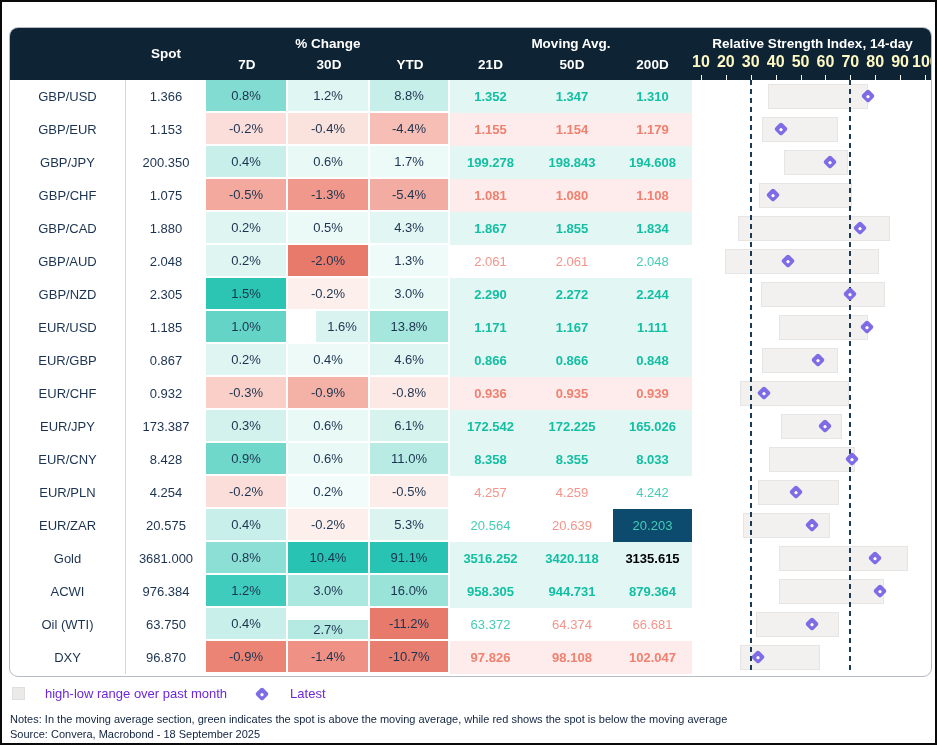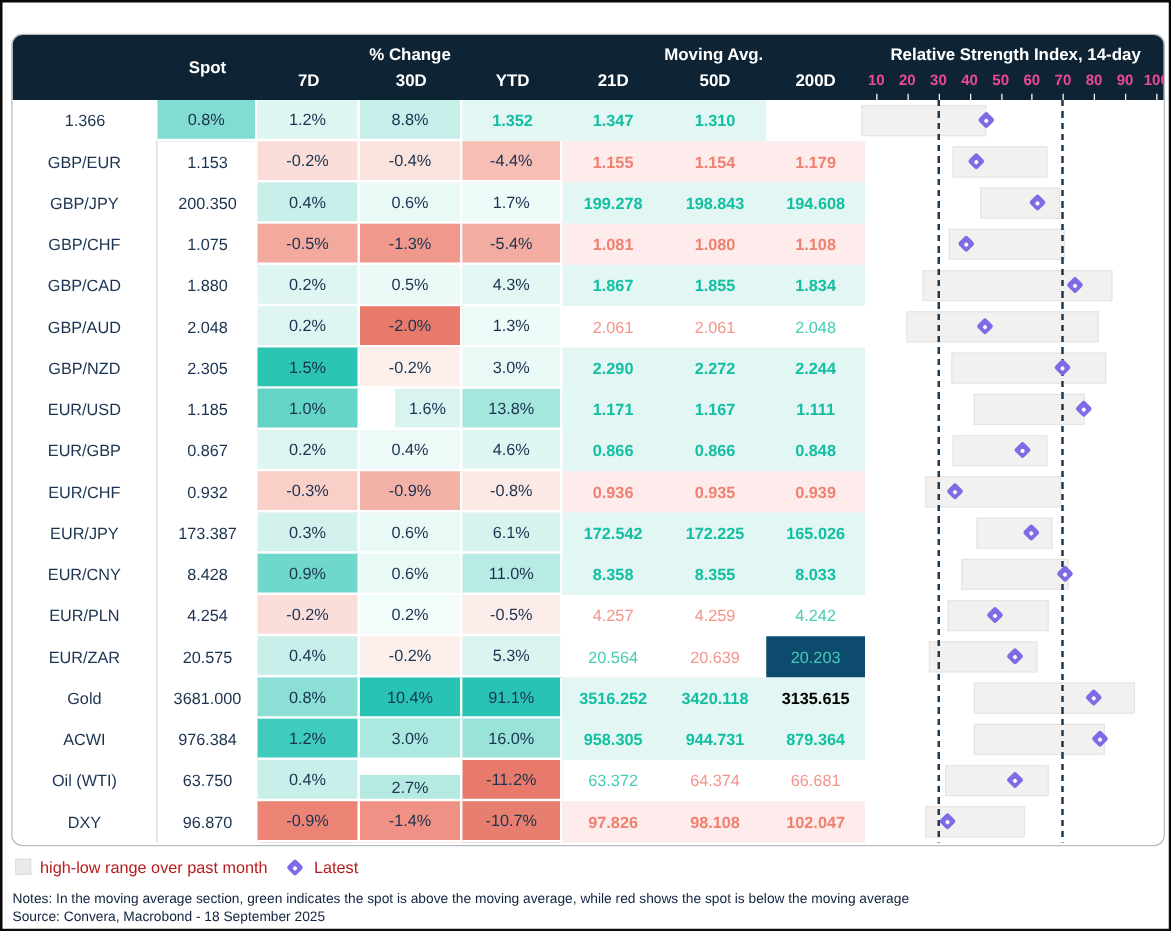--- a/index.html
+++ b/index.html
@@ -21,23 +21,23 @@
   .name-cell{border-right:1px solid #d6d6d6;}
   .pct-cell{border-right:2px solid #ffffff;border-bottom:2px solid #ffffff;}
   .ma-cell{font-weight:bold;}
   .ma-cell.light{font-weight:normal;}
   .rsi-cell{position:relative;}
   .rsi-bar{position:absolute;top:4px;height:25px;background:#f2f1ef;border:1px solid #e6e5e3;box-sizing:border-box;z-index:1;}
   .diamond{position:absolute;width:10px;height:10px;border-radius:2px;transform:rotate(45deg);z-index:5;}
   .diamond::after{content:"";position:absolute;left:3.5px;top:3.5px;width:3px;height:3px;background:#fff;border-radius:1px;}
   .dash-line{position:absolute;top:52px;width:2px;z-index:4;pointer-events:none;
     background:repeating-linear-gradient(to bottom,#1b3a55 0 5px,transparent 5px 9px);}
-  .tick-label{position:absolute;bottom:9px;width:26px;text-align:center;font-size:12px;font-weight:bold;color:#ec4899;}
+  .tick-label{position:absolute;bottom:9px;width:26px;text-align:center;font-size:16px;font-weight:bold;color:#fef9c3;}
   .tick-mark{position:absolute;bottom:0;width:1px;height:5px;background:#fff;}
-  .legend{position:absolute;left:10px;top:684px;display:flex;align-items:center;gap:7px;font-size:13px;color:#b91c1c;}
+  .legend{position:absolute;left:10px;top:684px;display:flex;align-items:center;gap:20px;font-size:13px;color:#6d28d9;}
   .legend-square{width:11px;height:11px;background:#ebeae8;border:1px solid #e0dfdd;display:inline-block;}
   .legend-diamond{position:relative;width:10px;height:10px;border-radius:2px;transform:rotate(45deg);display:inline-block;margin:0 3px 0 10px;}
   .legend-diamond::after{content:"";position:absolute;left:3.5px;top:3.5px;width:3px;height:3px;background:#fff;border-radius:1px;}
   .note-line{position:absolute;left:8px;font-size:11px;color:#10233f;white-space:nowrap;}
 </style>
 </head>
 <body>
 
 <div class="card">
   <div class="thead" style="background: rgb(14, 36, 53);">
@@ -48,20 +48,21 @@
     <span class="h-abs" style="left:360px;width:80px;top:29px;">YTD</span>
     <span class="h-abs" style="left:440px;width:242px;top:8px;">Moving Avg.</span>
     <span class="h-abs" style="left:440px;width:81px;top:29px;">21D</span>
     <span class="h-abs" style="left:521px;width:82px;top:29px;">50D</span>
     <span class="h-abs" style="left:603px;width:79px;top:29px;">200D</span>
     <span class="h-abs" style="left:682px;width:241px;top:8px;">Relative Strength Index, 14-day</span>
     <span id="rsi-ticks"><span class="tick-label" style="left: 678px;">10</span><span class="tick-mark" style="left: 691px;"></span><span class="tick-label" style="left: 702.889px;">20</span><span class="tick-mark" style="left: 715.889px;"></span><span class="tick-label" style="left: 727.778px;">30</span><span class="tick-mark" style="left: 740.778px;"></span><span class="tick-label" style="left: 752.667px;">40</span><span class="tick-mark" style="left: 765.667px;"></span><span class="tick-label" style="left: 777.556px;">50</span><span class="tick-mark" style="left: 790.556px;"></span><span class="tick-label" style="left: 802.444px;">60</span><span class="tick-mark" style="left: 815.444px;"></span><span class="tick-label" style="left: 827.333px;">70</span><span class="tick-mark" style="left: 840.333px;"></span><span class="tick-label" style="left: 852.222px;">80</span><span class="tick-mark" style="left: 865.222px;"></span><span class="tick-label" style="left: 877.111px;">90</span><span class="tick-mark" style="left: 890.111px;"></span><span class="tick-label" style="left: 902px;">100</span><span class="tick-mark" style="left: 915px;"></span></span>
   </div>
   <div class="tbody" id="tbody">
       <div class="trow">
+        <div class="cell name-cell">GBP/USD</div>
         <div class="cell ">1.366</div>
         <div class="cell pct-cell" style="background: rgb(130, 220, 209);">0.8%</div>
         <div class="cell pct-cell" style="background: rgb(224, 246, 243);">1.2%</div>
         <div class="cell pct-cell" style="background: rgb(198, 239, 233);">8.8%</div>
         <div class="cell ma-cell" style="background: rgb(226, 246, 243); color: rgb(18, 191, 162);">1.352</div>
         <div class="cell ma-cell" style="background: rgb(226, 246, 243); color: rgb(18, 191, 162);">1.347</div>
         <div class="cell ma-cell" style="background: rgb(226, 246, 243); color: rgb(18, 191, 162);">1.310</div>
         <div class="cell rsi-cell">
           <div class="rsi-bar" style="left: 76.2px; width: 99.5556px;"></div>
           <span class="diamond" style="background: rgb(126, 108, 230); left: 170.756px; top: 11px;"></span>

